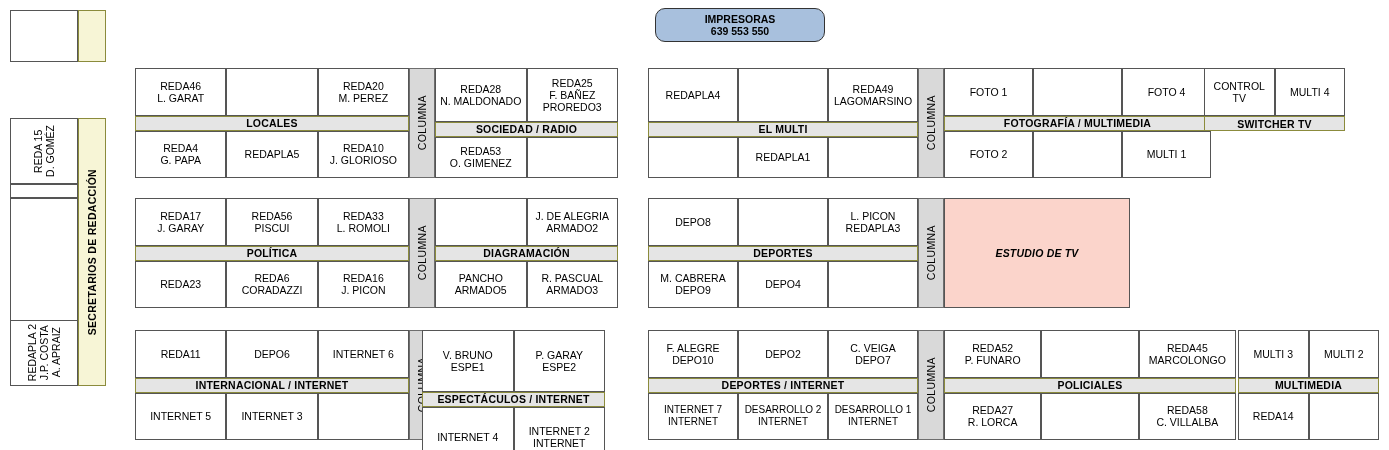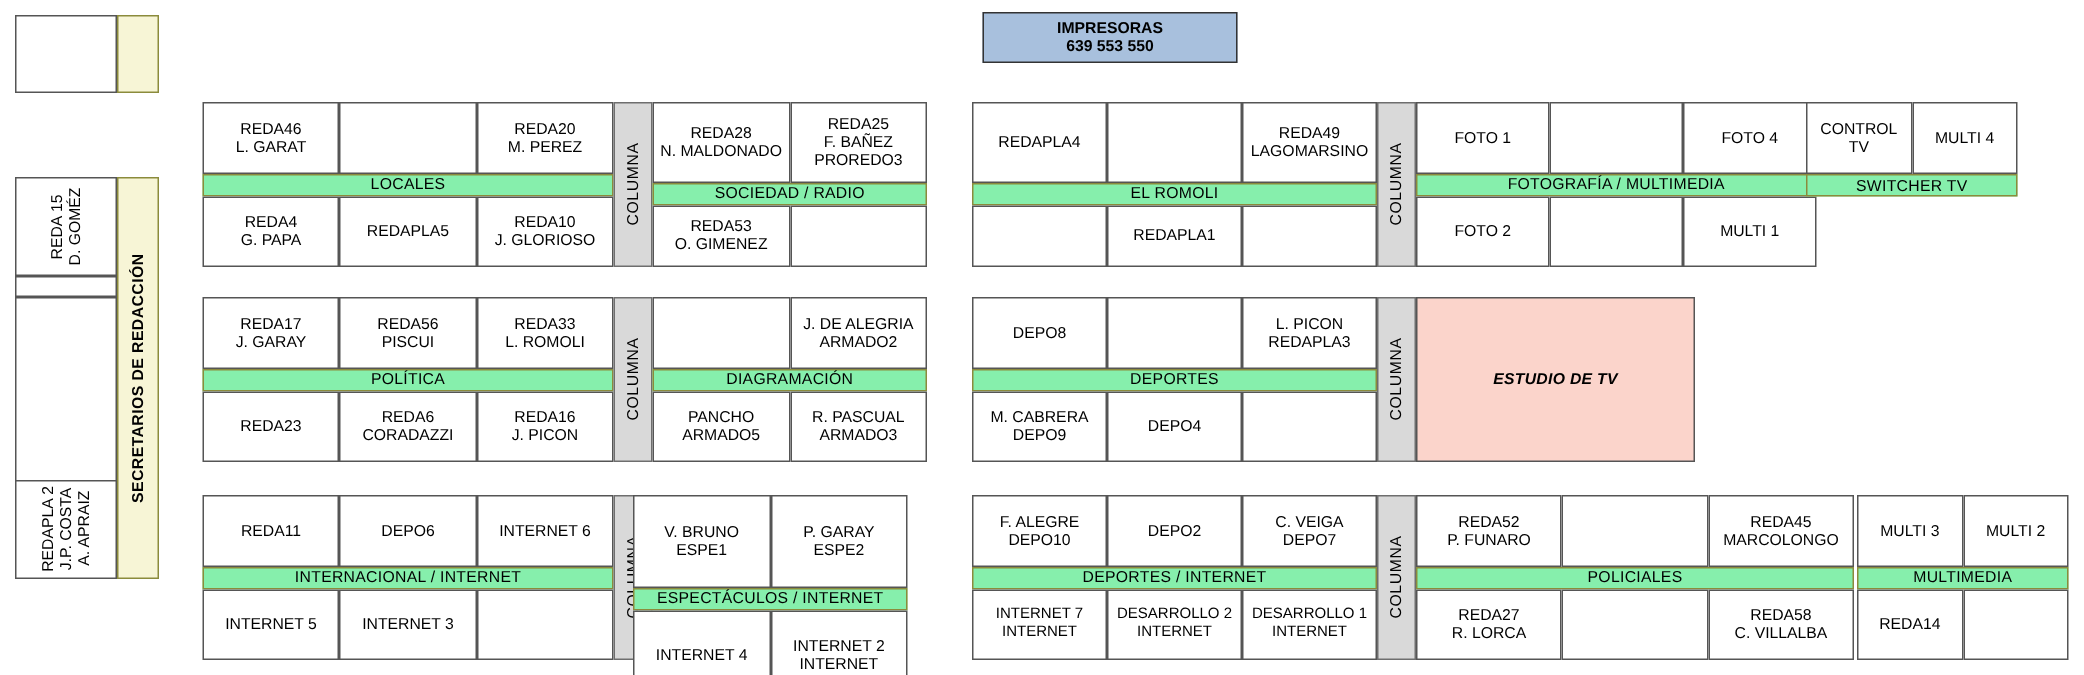--- a/index.html
+++ b/index.html
@@ -19,23 +19,23 @@
     display:flex;align-items:center;justify-content:center;
     text-align:center;
     font-size:10.5px;line-height:12px;
     white-space:pre-line;
     padding:1px 2px;
     overflow:hidden;
   }
   .banner{
     box-sizing:border-box;
     border:1px solid #8b8b3c;
-    background:#86efac;
-    display:flex;align-items:center;justify-content:center;
-    font-size:10.5px;font-weight:normal;letter-spacing:.2px;
+    background:#e5e5e5;
+    display:flex;align-items:center;justify-content:center;
+    font-size:10.5px;font-weight:bold;letter-spacing:.2px;
     height:15px;flex:0 0 15px;
     white-space:nowrap;
   }
   
   .columna{
     position:absolute;box-sizing:border-box;
     border:1px solid #6e6e6e;background:#d9d9d9;
     display:flex;align-items:center;justify-content:center;
   }
   .columna span{
@@ -75,21 +75,21 @@
   .studio{
     position:absolute;box-sizing:border-box;
     border:1px solid #555;background:#fbd4cb;
     display:flex;align-items:center;justify-content:center;
     font-size:10.5px;font-weight:bold;letter-spacing:.2px;
   }
 </style>
 </head>
 <body>
 
-<div class="printers" style="left:655px;top:8px;width:170px;height:34px;">
+<div class="printers" style="left:655px;top:8px;width:170px;height:34px;border-radius:10px;">
   <div>IMPRESORAS</div>
   <div>639  553  550</div>
 </div>
 
 <div class="sidebox" style="left:10px;top:10px;width:68px;height:52px;"></div>
 <div class="sidelabel" style="left:78px;top:10px;width:28px;height:52px;">
   <span></span>
 </div>
 
 <div class="sidelabel" style="left:78px;top:118px;width:28px;height:268px;">
@@ -151,21 +151,21 @@
   </div>
 </div>
 
 <div class="block" style="left:648px;top:68px;width:270px;height:110px;">
   <div class="row">
     <div class="cell" style="flex:1">REDAPLA4</div>
     <div class="cell" style="flex:1"></div>
     <div class="cell" style="flex:1">REDA49
 LAGOMARSINO</div>
   </div>
-  <div class="banner">EL ROMOLI</div>
+  <div class="banner">EL MULTI</div>
   <div class="row">
     <div class="cell" style="flex:1"></div>
     <div class="cell" style="flex:1">REDAPLA1</div>
     <div class="cell" style="flex:1"></div>
   </div>
 </div>
 
 <div class="columna" style="left:918px;top:68px;width:26px;height:110px;">
   <span>COLUMNA</span>
 </div>

